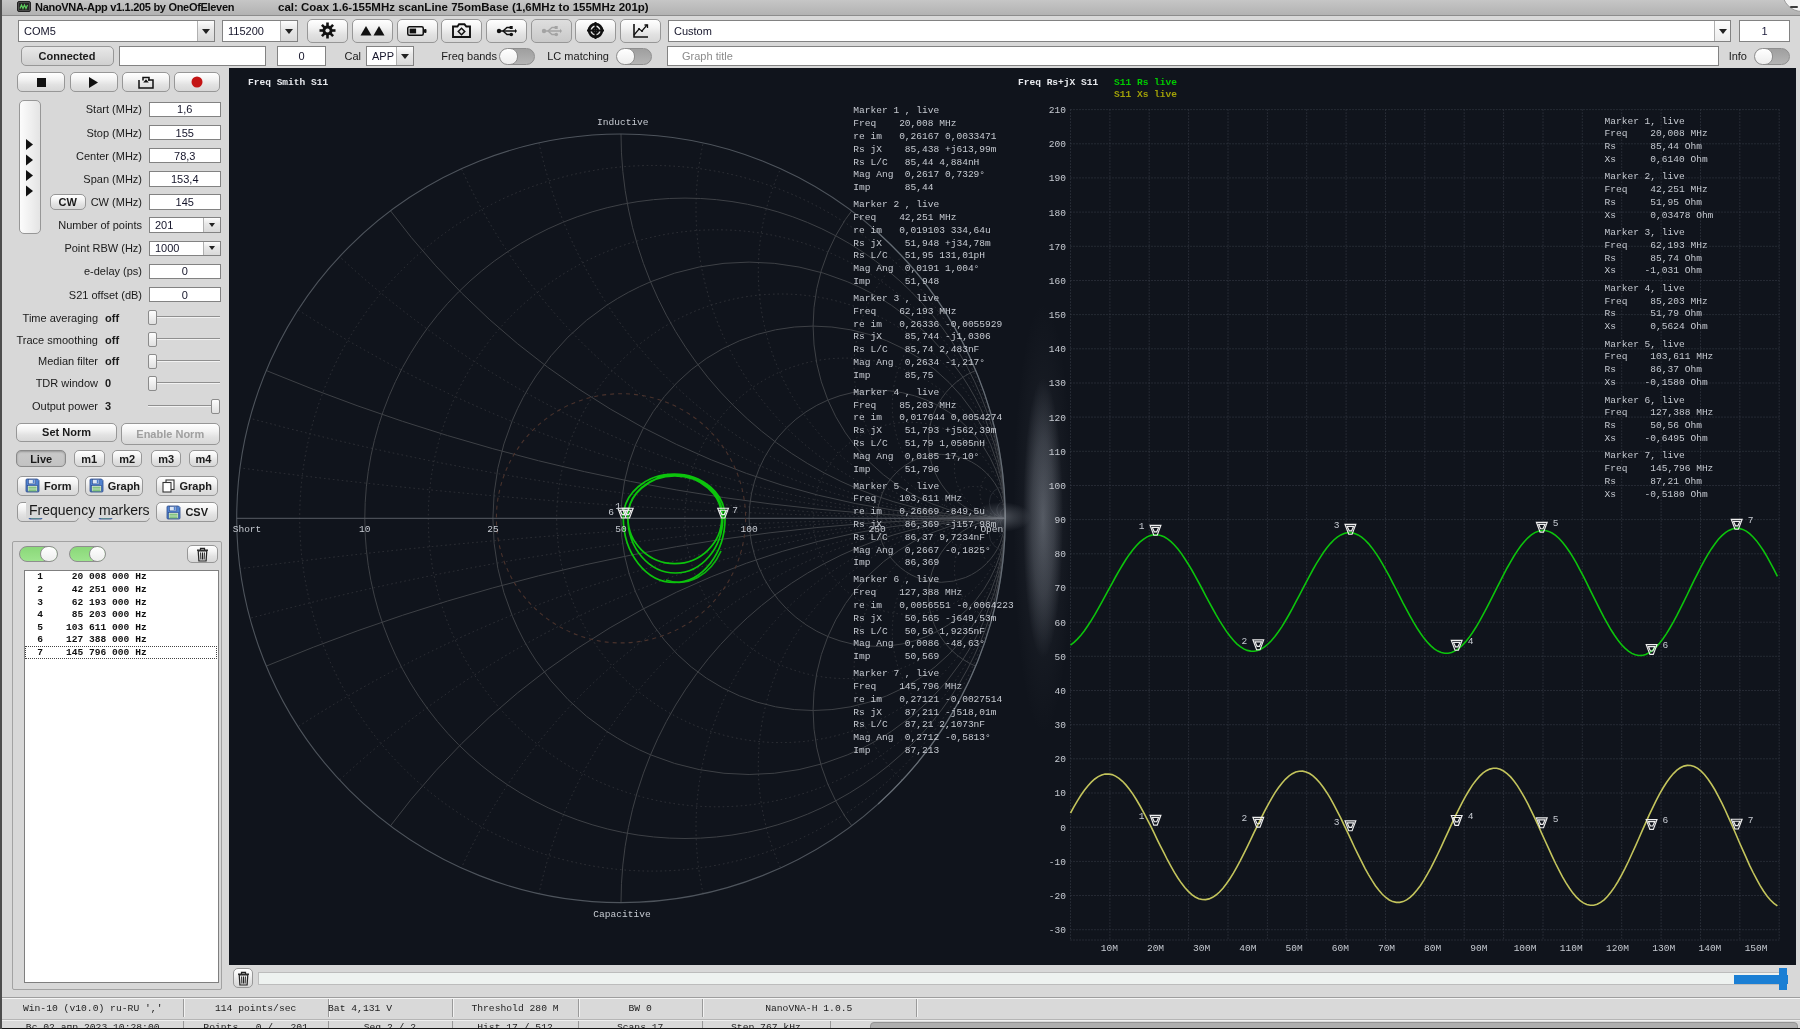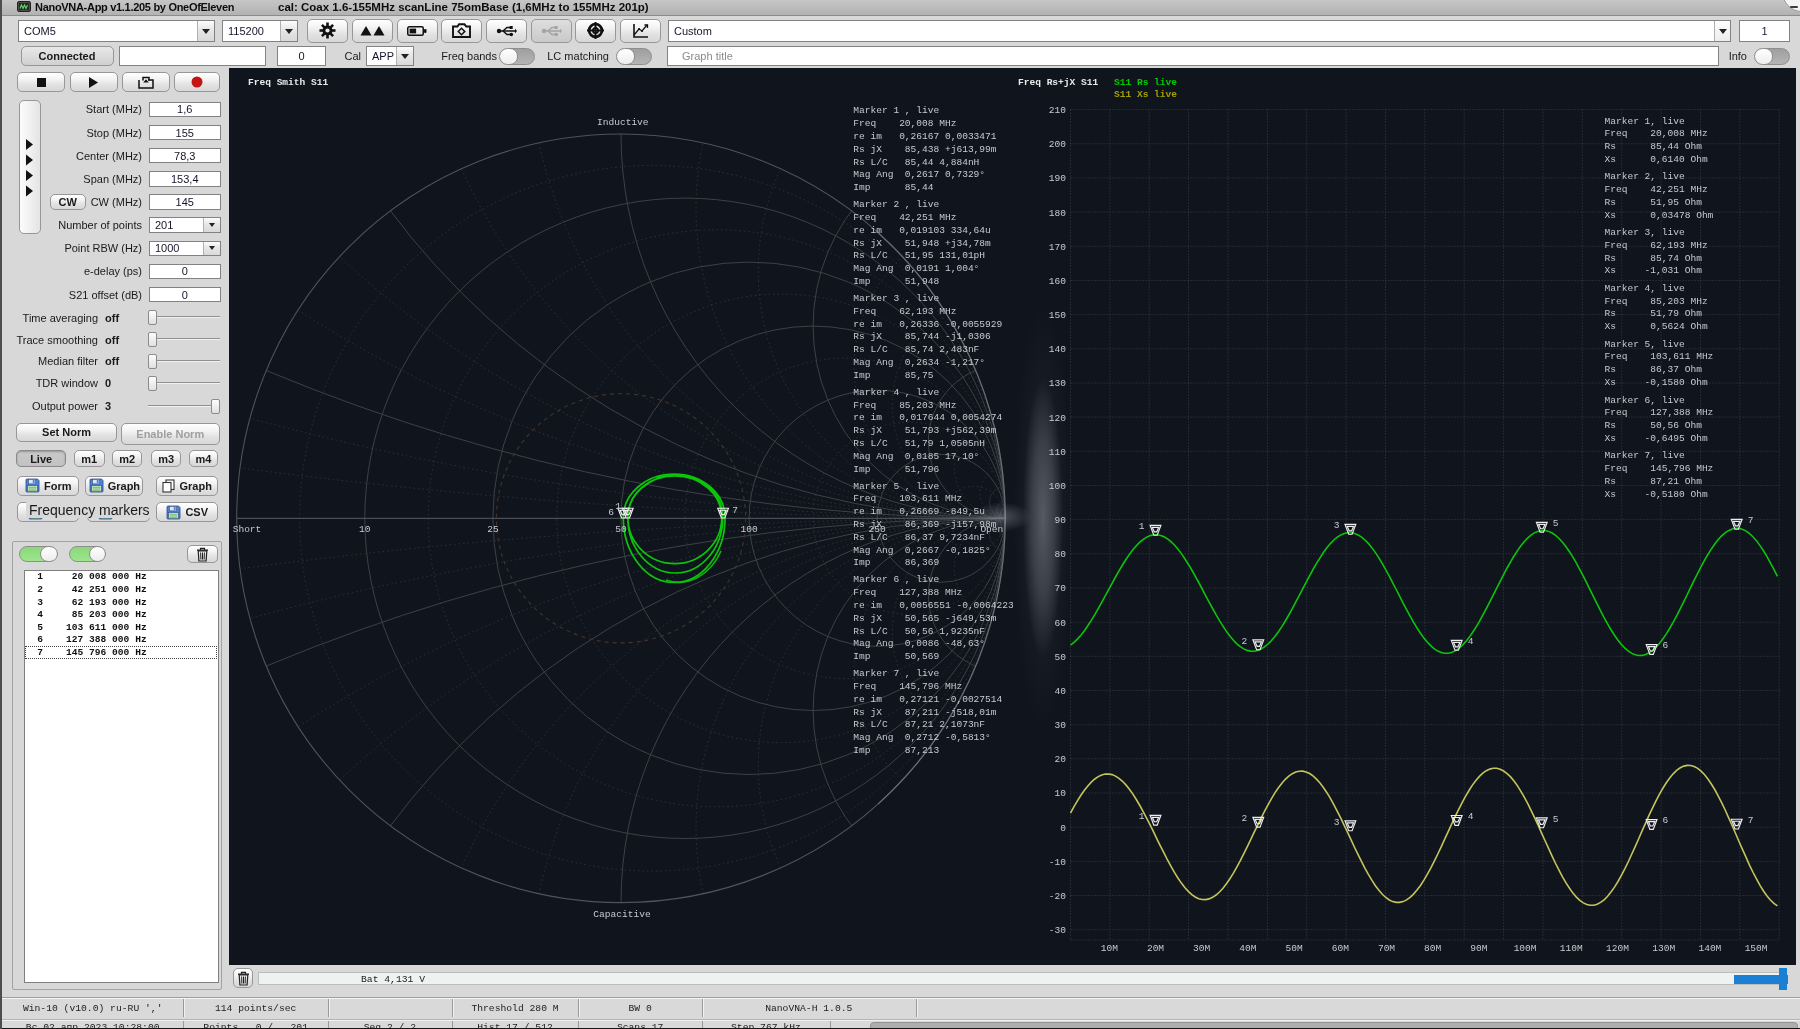--- a/index.html
+++ b/index.html
@@ -369,21 +369,21 @@
 <div class="abs" style="left:1776.7px;top:968.3px;width:8.8px;height:21.7px;background:#1b7fd4"></div>
 <div class="abs" style="left:0;top:997px;width:1800px;height:32px;background:#d9d9d9;border-top:1px solid #9e9e9e;box-shadow:inset 0 1px 0 #f5f5f5"></div>
 <div class="abs" style="left:0;top:1018.5px;width:1800px;height:1px;background:#b5b5b5"></div>
 <div class="abs" style="left:0;top:1019.5px;width:1800px;height:1px;background:#efefef"></div>
 <div class="abs statmono" style="left:0px;top:1003px;width:181.4px;text-align:center">Win-10 (v10.0) ru-RU ','</div>
 <div class="abs" style="left:181.4px;top:999px;width:1px;height:18px;background:#9a9a9a"></div>
 <div class="abs" style="left:182.4px;top:999px;width:1px;height:18px;background:#f2f2f2"></div>
 <div class="abs statmono" style="left:181.4px;top:1003px;width:144.6px;text-align:center">114 points/sec</div>
 <div class="abs" style="left:326.0px;top:999px;width:1px;height:18px;background:#9a9a9a"></div>
 <div class="abs" style="left:327.0px;top:999px;width:1px;height:18px;background:#f2f2f2"></div>
-<div class="abs statmono" style="left:326px;top:974px;width:130px;text-align:center">Bat 4,131 V</div>
+<div class="abs statmono" style="left:326px;top:1003px;width:130px;text-align:left">Bat 4,131 V</div>
 <div class="abs" style="left:449.7px;top:999px;width:1px;height:18px;background:#9a9a9a"></div>
 <div class="abs" style="left:450.7px;top:999px;width:1px;height:18px;background:#f2f2f2"></div>
 <div class="abs statmono" style="left:449.7px;top:1003px;width:126.69999999999999px;text-align:center">Threshold 280 M</div>
 <div class="abs" style="left:576.4px;top:999px;width:1px;height:18px;background:#9a9a9a"></div>
 <div class="abs" style="left:577.4px;top:999px;width:1px;height:18px;background:#f2f2f2"></div>
 <div class="abs statmono" style="left:576.4px;top:1003px;width:123.60000000000002px;text-align:center">BW 0</div>
 <div class="abs" style="left:700.0px;top:999px;width:1px;height:18px;background:#9a9a9a"></div>
 <div class="abs" style="left:701.0px;top:999px;width:1px;height:18px;background:#f2f2f2"></div>
 <div class="abs statmono" style="left:700px;top:1003px;width:213.5px;text-align:center">NanoVNA-H 1.0.5</div>
 <div class="abs" style="left:913.5px;top:999px;width:1px;height:18px;background:#9a9a9a"></div>

